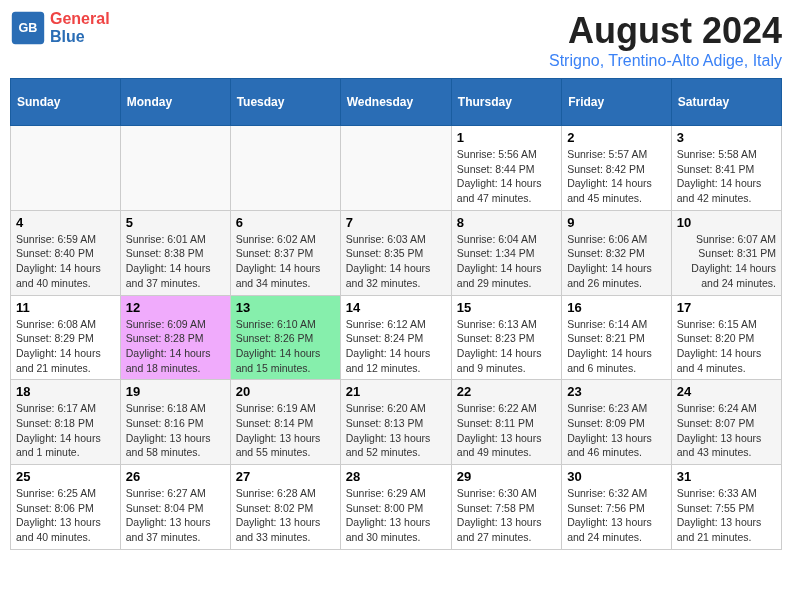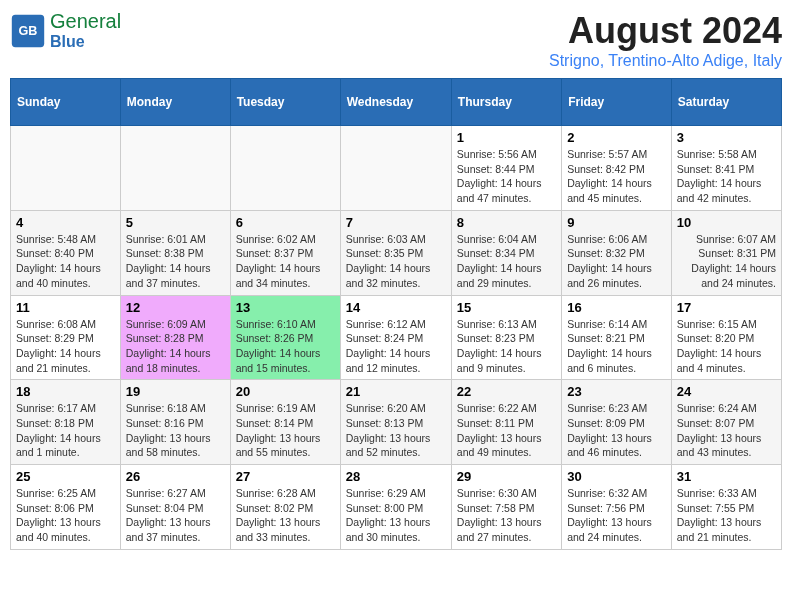--- a/index.html
+++ b/index.html
@@ -76,21 +76,21 @@
 </head>
 <body>
 
 <div class="header">
   <div class="logo">
     <svg class="logo-icon" viewBox="0 0 40 40">
       <rect x="2" y="2" width="36" height="36" rx="4" fill="#2a6db5"></rect>
       <text x="20" y="24" text-anchor="middle" fill="white" font-size="14" font-weight="bold">GB</text>
     </svg>
     <div>
-      <div style="font-size:20px;font-weight:normal;color:#15803d;">General</div>
+      <div style="font-size:16px;font-weight:bold;color:#ef4444;">General</div>
       <div style="font-size:16px;font-weight:bold;color:#2a6db5;">Blue</div>
     </div>
   </div>
   <div class="title-block">
     <div class="month-title">August 2024</div>
     <div class="subtitle">Strigno, Trentino-Alto Adige, Italy</div>
   </div>
 </div>
 
 <table class="calendar">
@@ -126,21 +126,21 @@
         <td style="background: rgb(255, 255, 255);">
           <span class="day-num">3</span>
           <div class="day-info" style="white-space: pre-line;">Sunrise: 5:58 AM
 Sunset: 8:41 PM
 Daylight: 14 hours and 42 minutes.</div>
         </td>
       </tr>
       <tr>
         <td style="background: rgb(245, 245, 245);">
           <span class="day-num">4</span>
-          <div class="day-info" style="white-space: pre-line;">Sunrise: 5:48 AM
+          <div class="day-info" style="white-space: pre-line;">Sunrise: 6:59 AM
 Sunset: 8:40 PM
 Daylight: 14 hours and 40 minutes.</div>
         </td>
         <td style="background: rgb(245, 245, 245);">
           <span class="day-num">5</span>
           <div class="day-info" style="white-space: pre-line;">Sunrise: 6:01 AM
 Sunset: 8:38 PM
 Daylight: 14 hours and 37 minutes.</div>
         </td>
         <td style="background: rgb(245, 245, 245);">
@@ -151,21 +151,21 @@
         </td>
         <td style="background: rgb(245, 245, 245);">
           <span class="day-num">7</span>
           <div class="day-info" style="white-space: pre-line;">Sunrise: 6:03 AM
 Sunset: 8:35 PM
 Daylight: 14 hours and 32 minutes.</div>
         </td>
         <td style="background: rgb(245, 245, 245);">
           <span class="day-num">8</span>
           <div class="day-info" style="white-space: pre-line;">Sunrise: 6:04 AM
-Sunset: 8:34 PM
+Sunset: 1:34 PM
 Daylight: 14 hours and 29 minutes.</div>
         </td>
         <td style="background: rgb(245, 245, 245);">
           <span class="day-num">9</span>
           <div class="day-info" style="white-space: pre-line;">Sunrise: 6:06 AM
 Sunset: 8:32 PM
 Daylight: 14 hours and 26 minutes.</div>
         </td>
         <td style="background: rgb(245, 245, 245);">
           <span class="day-num">10</span>

